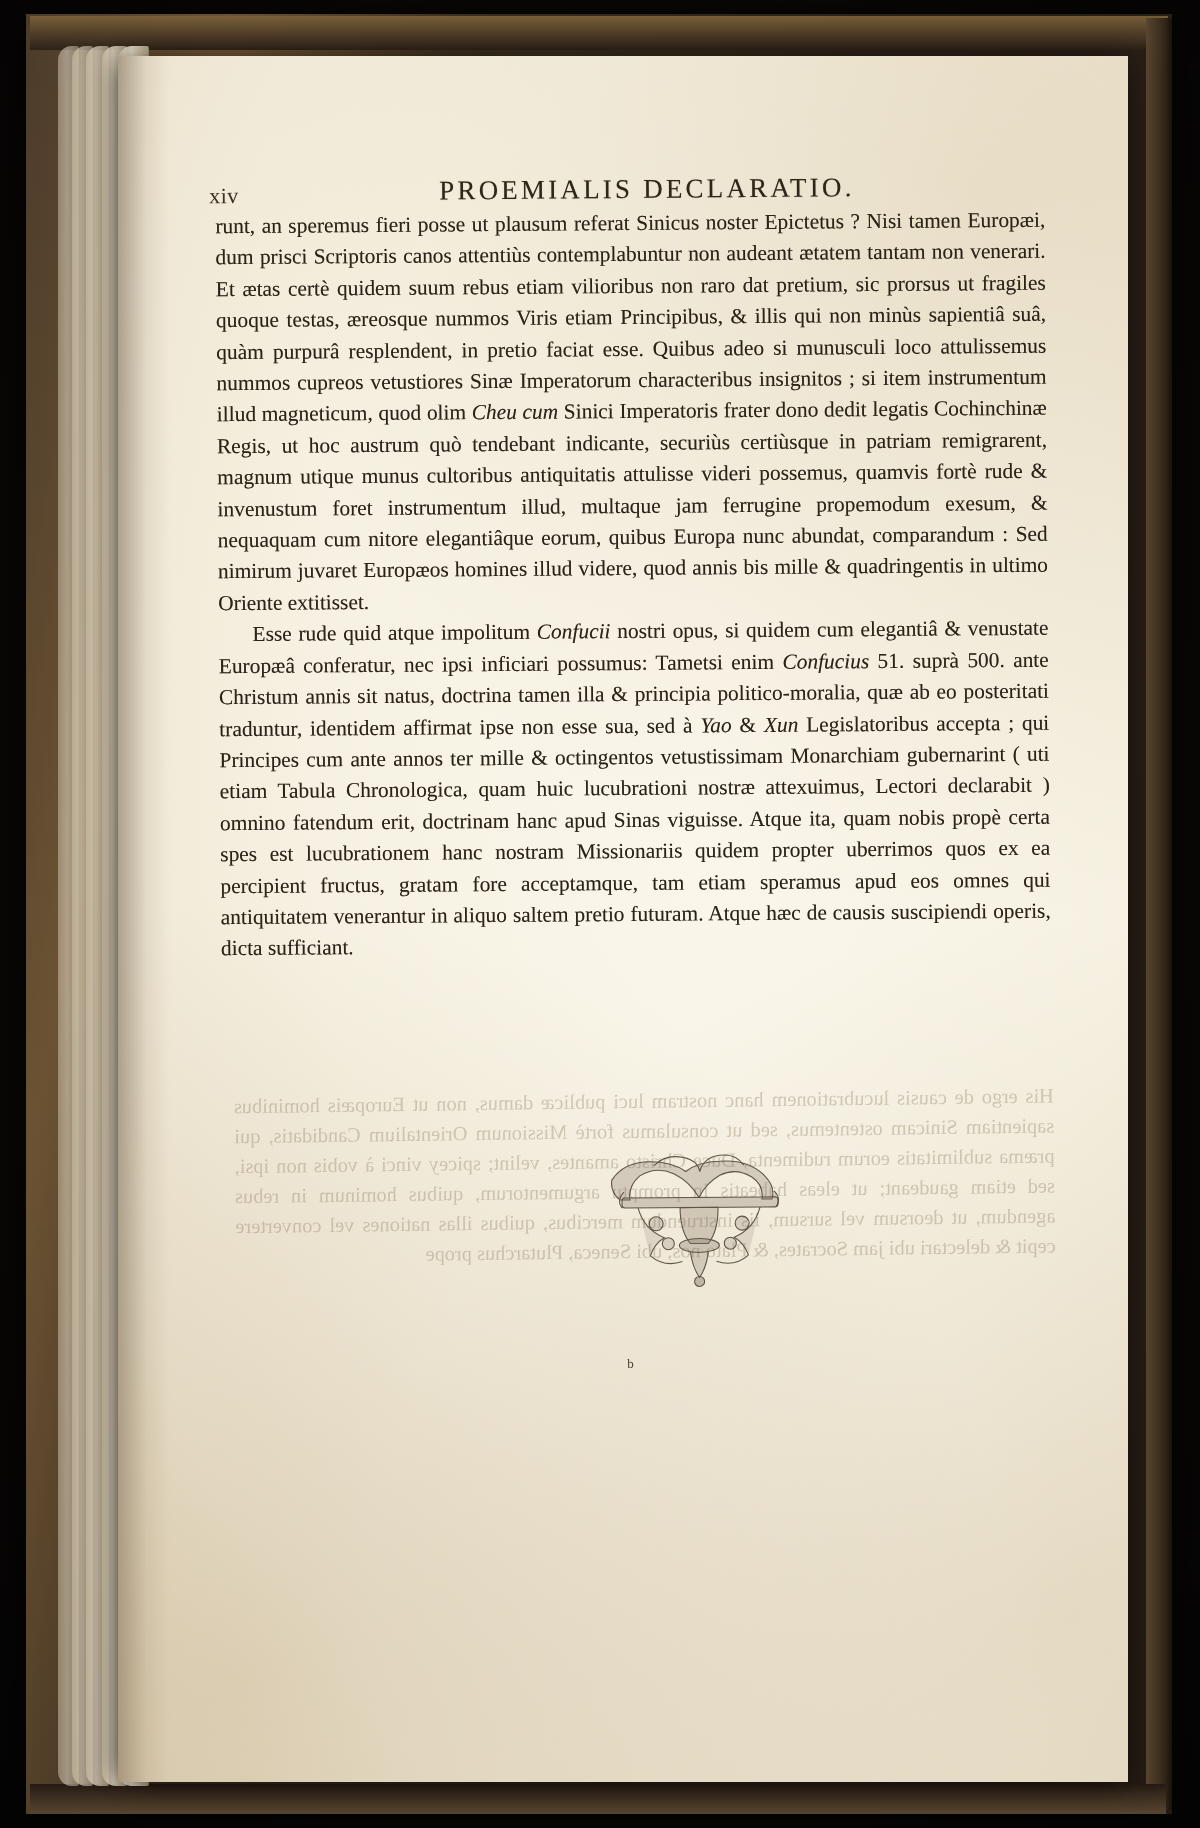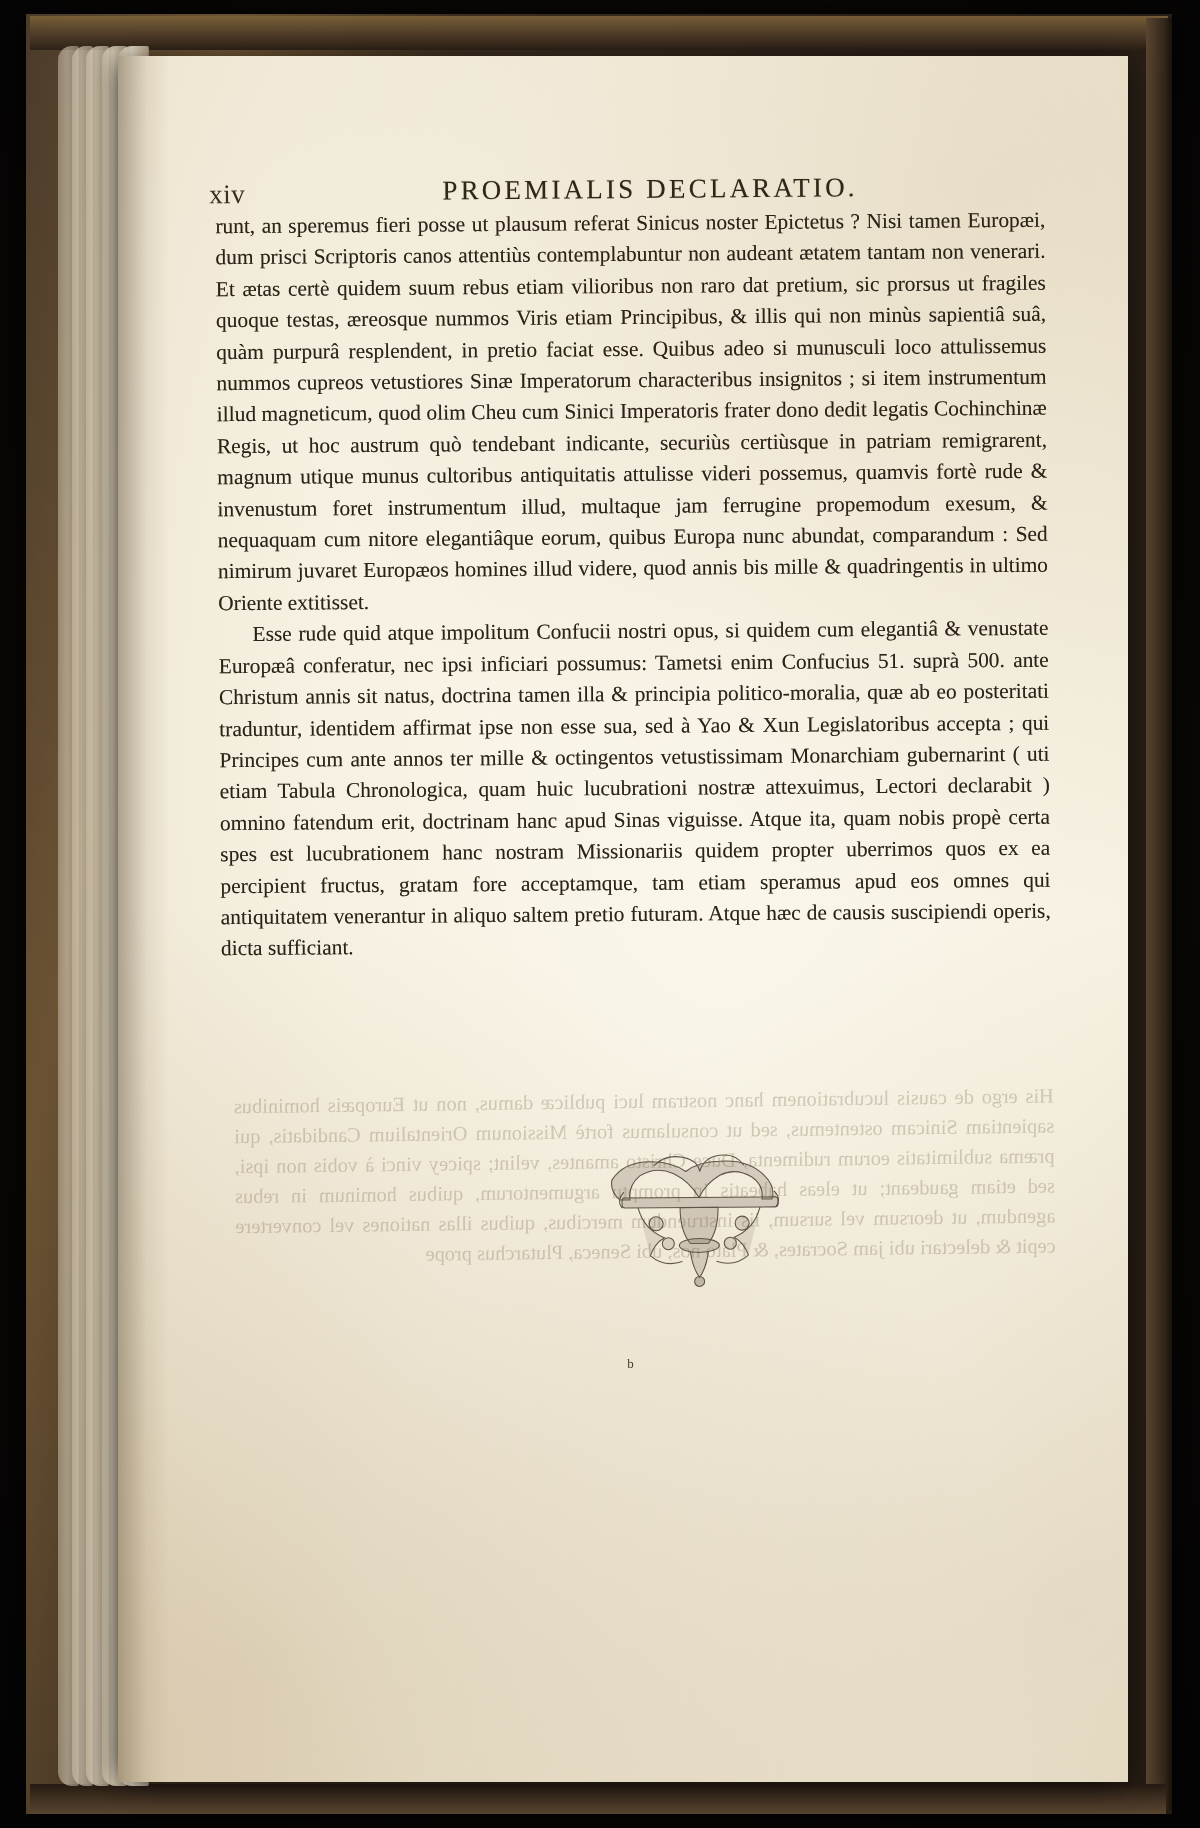--- a/index.html
+++ b/index.html
@@ -115,21 +115,21 @@
     left: 0;
     right: 0;
     top: 118px;
     padding: 0 90px 0 90px;
     display: flex;
     align-items: baseline;
     gap: 36px;
     color: #2c2419;
   }
   .folio {
-    font-size: 27px;
+    font-size: 22px;
     letter-spacing: 0.5px;
     color: #3a3124;
     transform: translateY(2px);
   }
   .head-title {
     font-size: 27px;
     letter-spacing: 3.2px;
     color: #2e2619;
     text-shadow: 0 0 1px rgba(60,48,30,0.35);
     flex: 1;
@@ -149,20 +149,21 @@
     text-align: justify;
     text-shadow: 0 0 0.6px rgba(50,40,26,0.4);
   }
   .textblock p {
     margin: 0;
   }
   .para-indent {
     text-indent: 34px;
   }
   .it {
+    font-style: italic;
   }
 
   
   .skew {
     transform: rotate(-0.45deg);
     transform-origin: 50% 20%;
   }
 
   
   .bleed {

